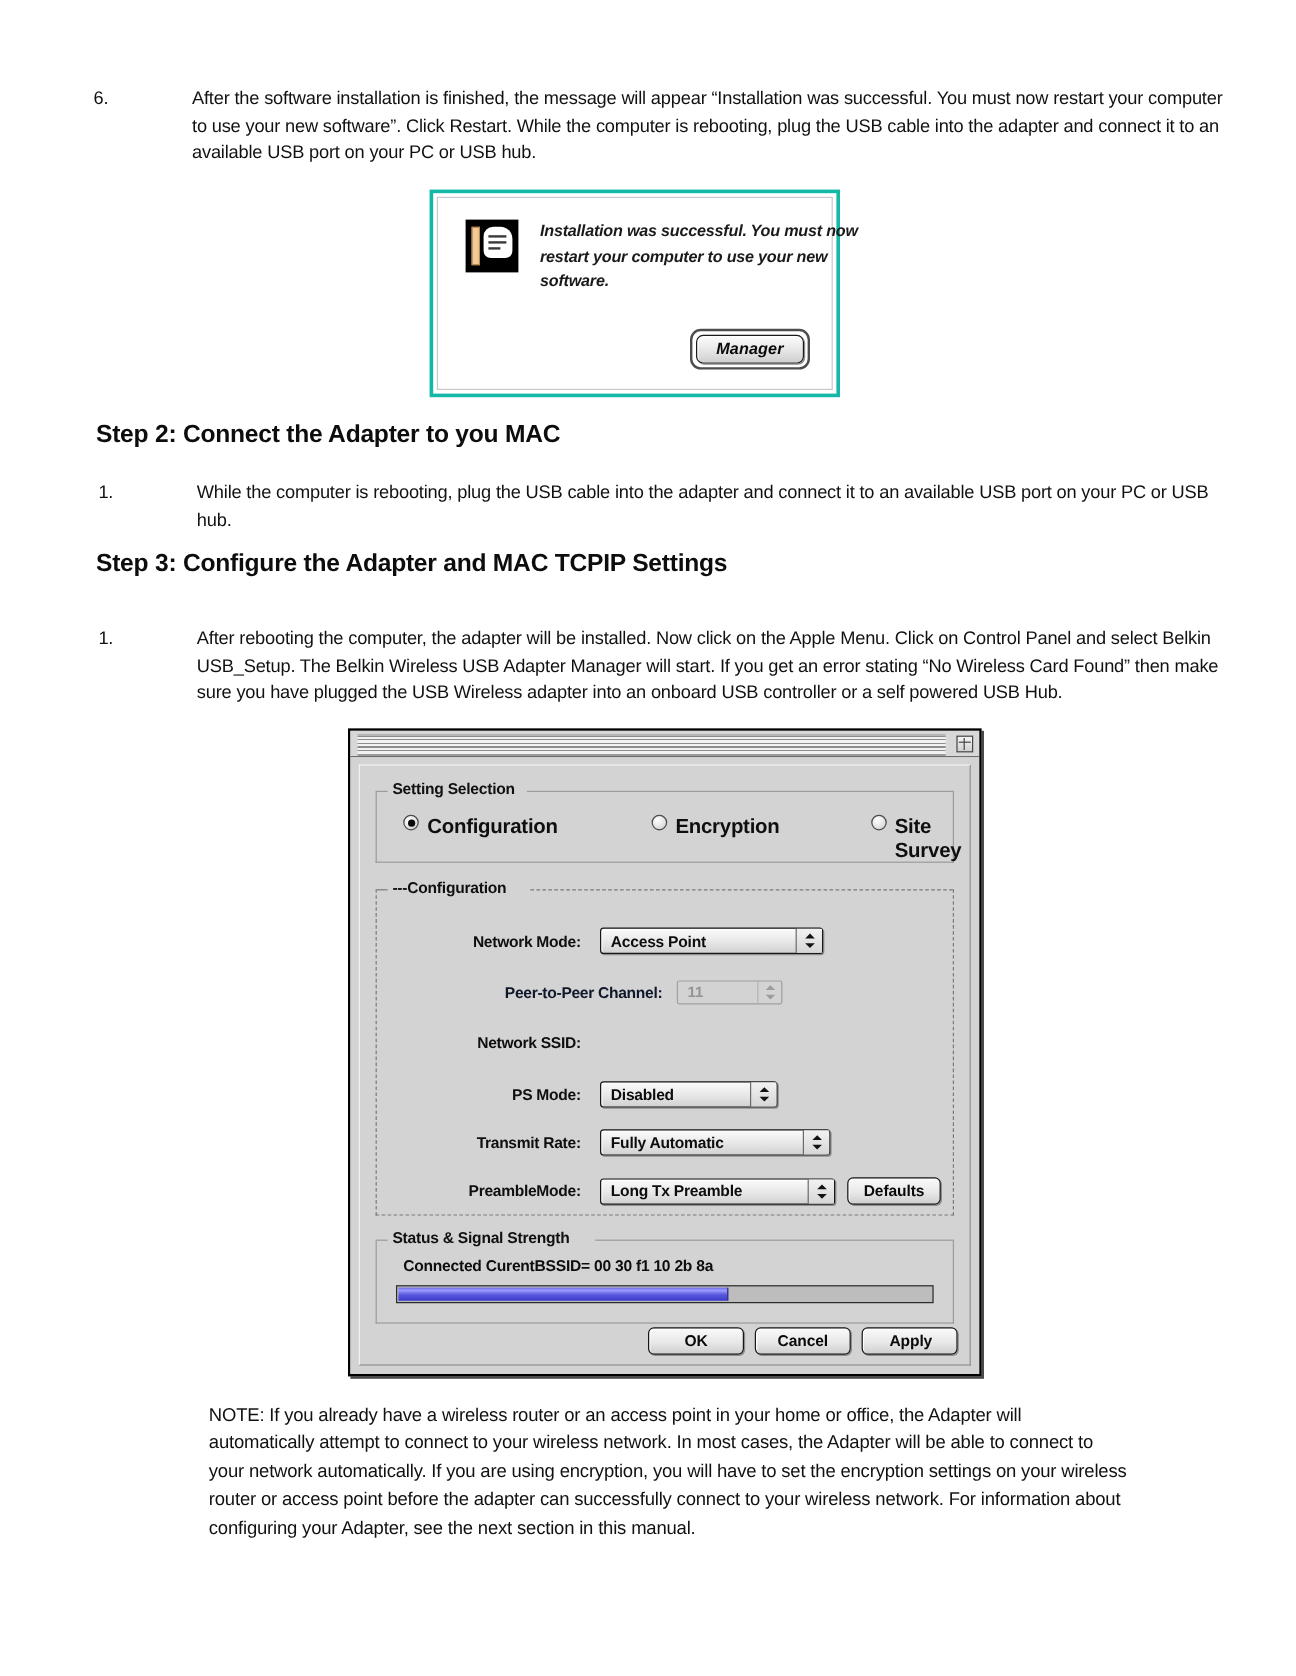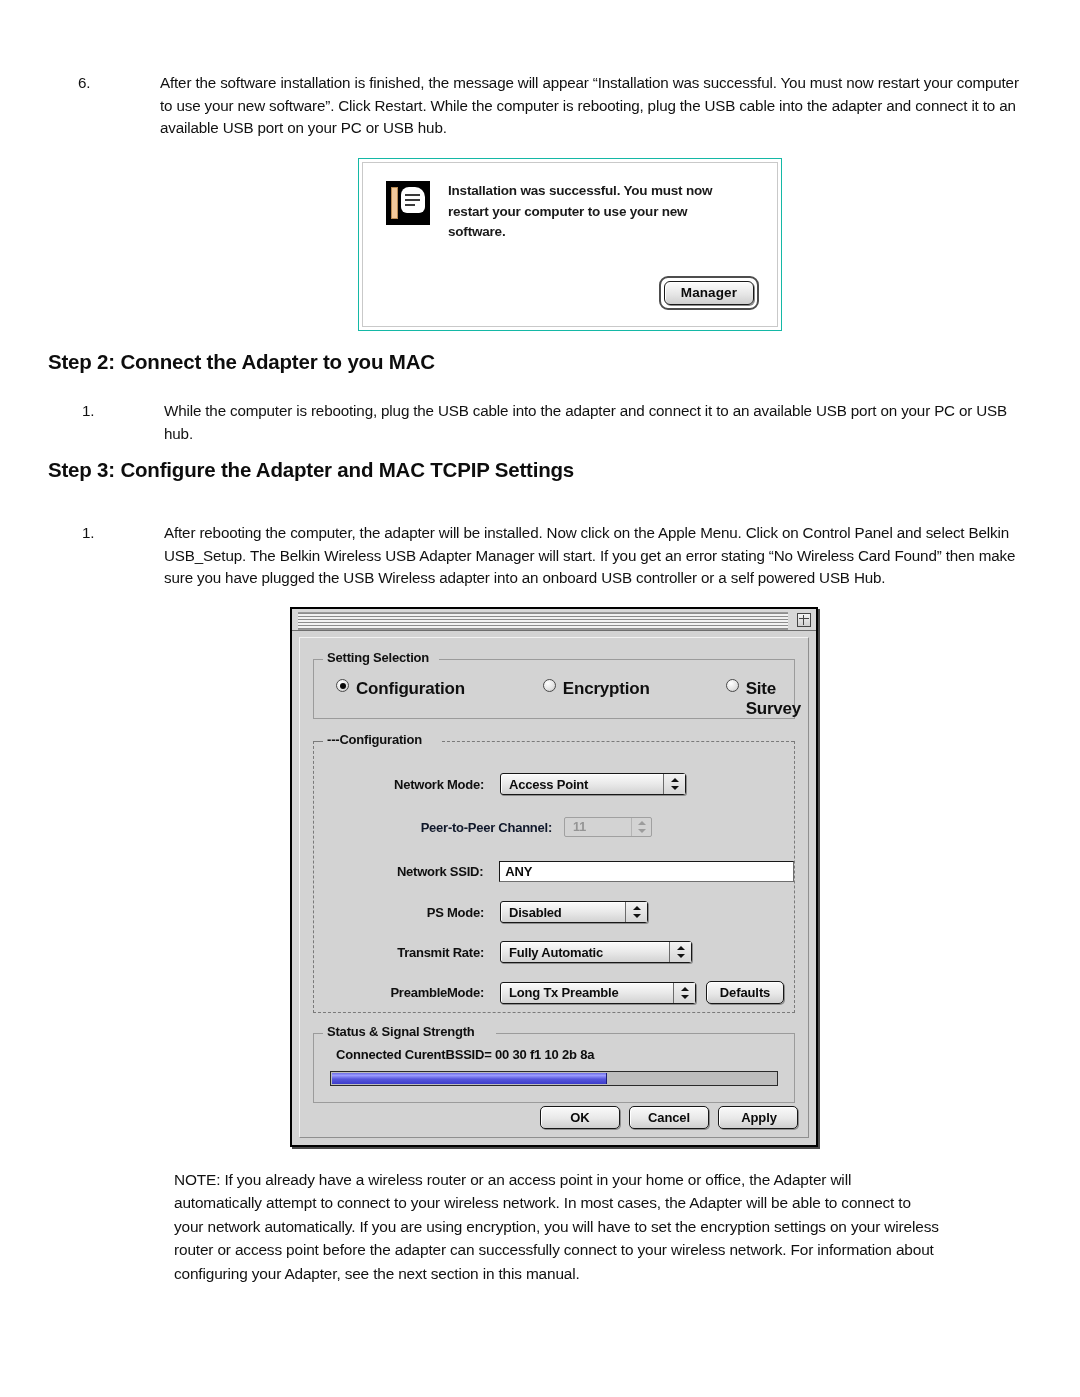--- a/index.html
+++ b/index.html
@@ -41,40 +41,42 @@
     text-align: left;
     margin-left: 48px;
   }
 
   .heading {
     position: absolute;
     font-size: 20.5px;
     font-weight: bold;
     letter-spacing: -0.2px;
     color: #0d0d0d;
+    margin-left: 32px;
   }
 
   .note-block {
     position: absolute;
     font-size: 15.4px;
     line-height: 1.52;
     letter-spacing: -0.15px;
     color: #111;
   }
 
   
   .alert-dialog {
     position: absolute;
     left: 358px;
     top: 158px;
-    width: 424px;
+    width: 342px;
     height: 173px;
     background: #ffffff;
-    border: 1px solid #14b8a6;
-    box-sizing: border-box;
+    border: 3px solid #14b8a6;
+    box-sizing: border-box;
+    font-style: italic;
   }
   .alert-inner {
     position: absolute;
     inset: 3px;
     border: 1px solid #c9c9c9;
     box-sizing: border-box;
     background: #ffffff;
   }
   .alert-icon {
     position: absolute;
@@ -595,21 +597,20 @@
           <div class="form-row" style="top:76px;">
             <span class="flabel disabled" style="width:238px;">Peer-to-Peer Channel:</span>
             <div class="stepper" style="margin-left:12px; width:88px;">
               <span class="sval">11</span>
               <span class="sarrow"></span>
             </div>
           </div>
 
           <div class="form-row" style="top:120px;">
             <span class="flabel" style="width:170px;">Network SSID:</span>
-            <div class="textfield" style="margin-left:16px; width:296px;">ANY</div>
           </div>
 
           <div class="form-row" style="top:160px;">
             <span class="flabel" style="width:170px;">PS Mode:</span>
             <div class="popup" style="margin-left:16px; width:148px;">
               <span class="pval">Disabled</span>
               <span class="parrow"></span>
             </div>
           </div>
 

